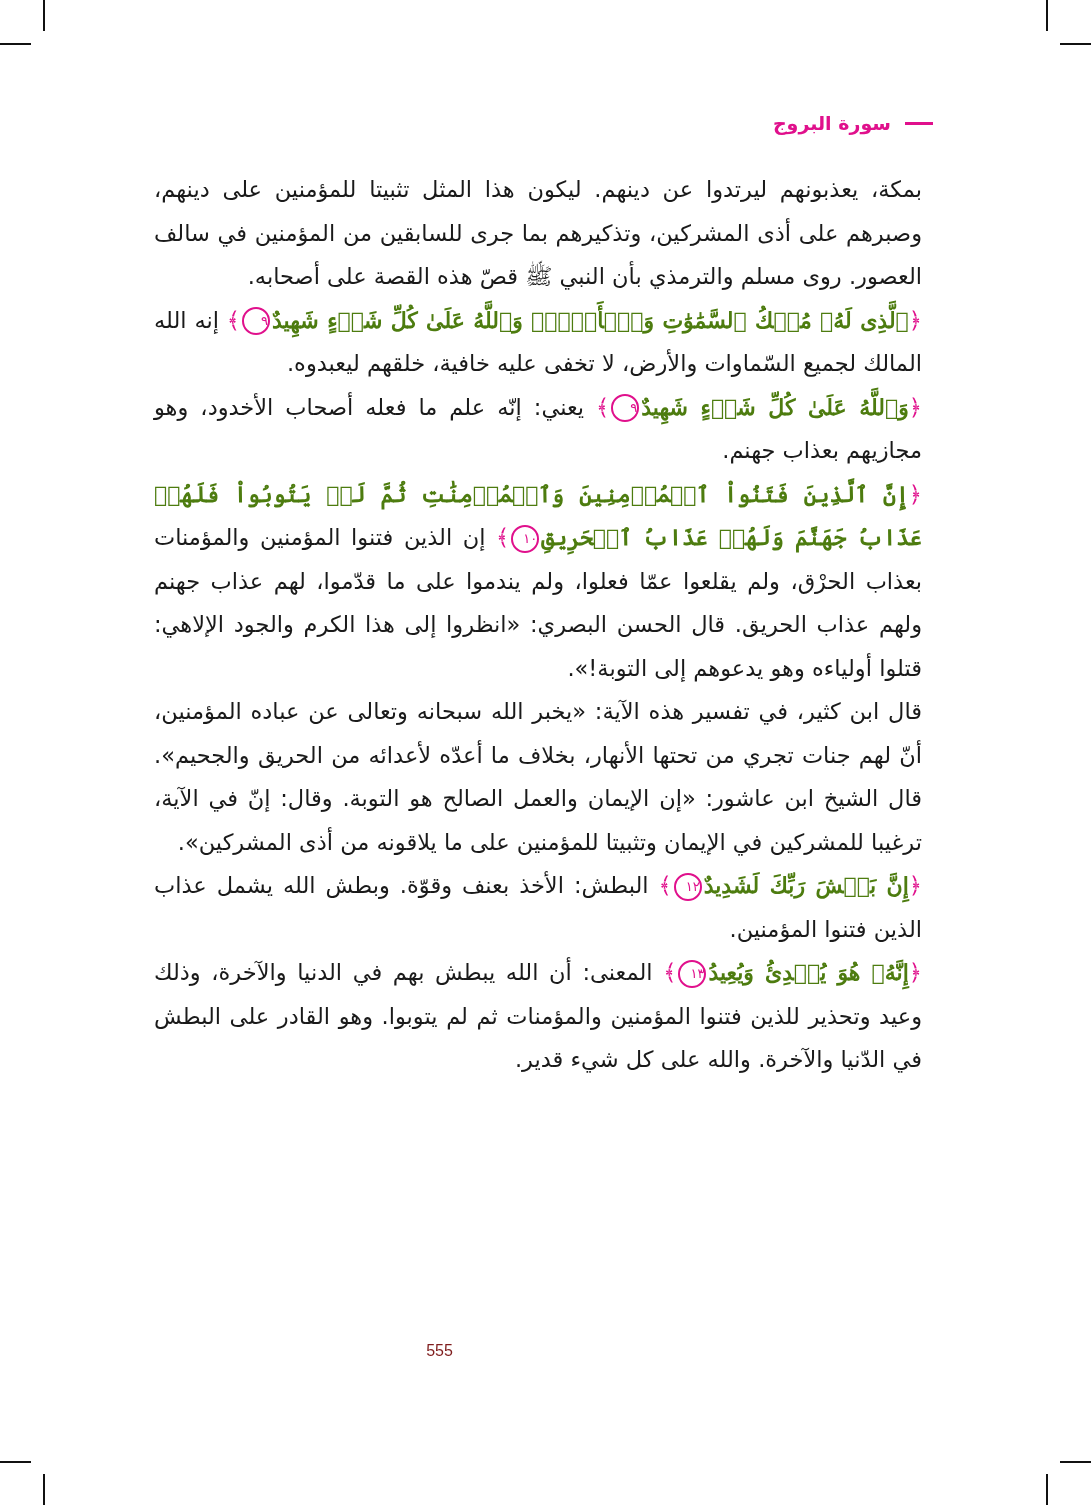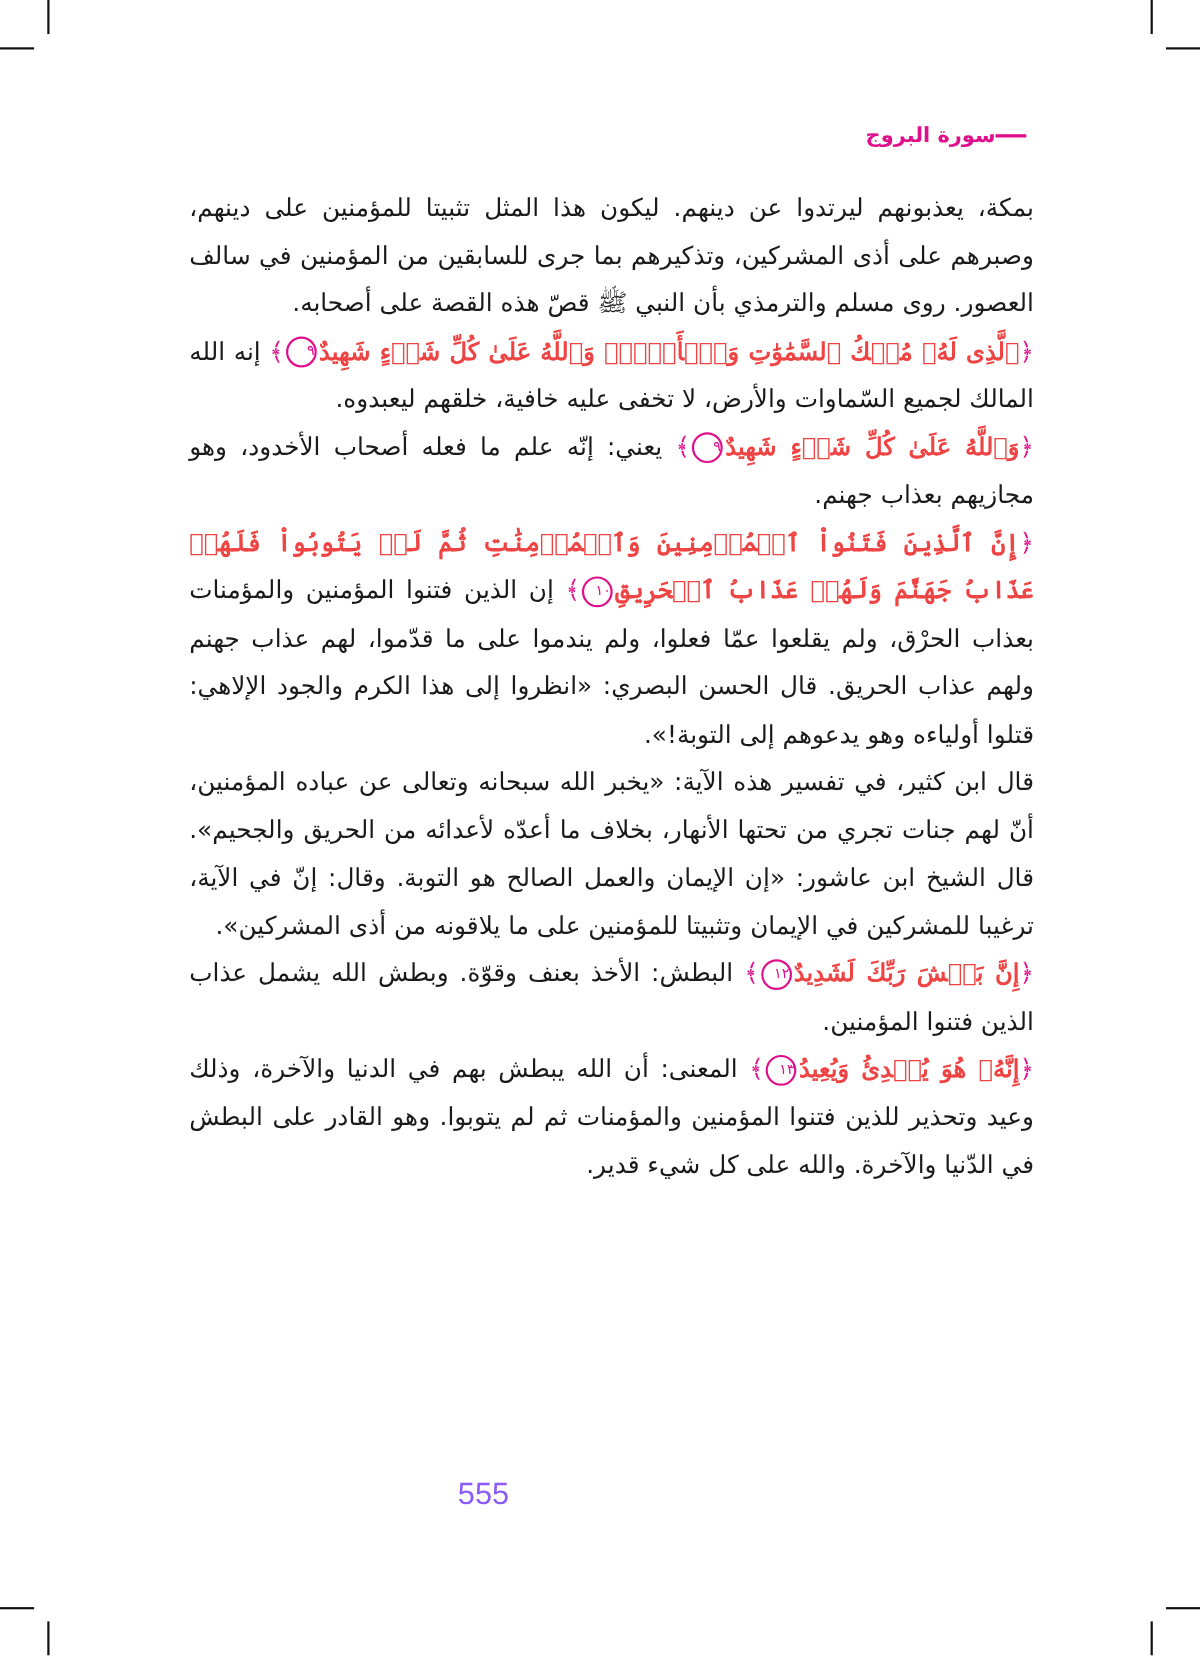--- a/index.html
+++ b/index.html
@@ -1,34 +1,34 @@
 <!DOCTYPE html>
 <html><head>
 <meta charset="utf-8">
 <style>
   html, body { margin:0; padding:0; background:#ffffff; }
   body { width:1091px; height:1505px; position:relative; overflow:hidden;
          font-family:"DejaVu Sans", sans-serif; color:#1a1a1a; }
   .crop { position:absolute; background:#111; }
   .header { position:absolute; top:112px; right:158px; direction:rtl;
-            display:flex; align-items:center; }
+            display:flex; align-items:center; gap:14px; }
   .header-title { font-family:"DejaVu Sans", sans-serif; font-size:19px; color:#e0108c; font-weight:bold; }
   .header-rule { width:28px; height:3px; background:#e0108c; }
-  .body { position:absolute; top:168px; left:172px; width:768px; direction:rtl;
+  .body { position:absolute; top:168px; left:154px; width:768px; direction:rtl;
           text-align:justify; text-align-last:right;
           font-family:"DejaVu Sans", sans-serif; font-size:22.5px; line-height:43.5px; }
   .body p { margin:0; }
-  .verse { color:#ef4444; font-family:"DejaVu Serif", serif; font-weight:bold; font-size:22px; }
+  .verse { color:#4d7c0f; font-family:"DejaVu Serif", serif; font-weight:bold; font-size:22px; }
   .br { color:#e0108c; }
   .num { display:inline-block; min-width:24px; height:24px; line-height:24px; border:2px solid #e0108c;
          border-radius:50%; text-align:center; font-size:13px; color:#e0108c; margin:0 2px;
          vertical-align:middle; font-family:"DejaVu Sans", sans-serif; }
   .center { text-align:center !important; text-align-last:center !important; }
   .pageno { position:absolute; top:1342px; left:0; width:879px; text-align:center;
-            font-family:"Liberation Sans", sans-serif; font-size:28px; color:#8b5cf6; }
+            font-family:"Liberation Sans", sans-serif; font-size:16px; color:#7f1d1d; }
 </style>
 </head>
 <body>
 
 <div class="crop" style="left:43px;top:0;width:2px;height:31px"></div>
 <div class="crop" style="left:0;top:43px;width:31px;height:2px"></div>
 <div class="crop" style="left:1046px;top:0;width:2px;height:31px"></div>
 <div class="crop" style="left:1060px;top:43px;width:31px;height:2px"></div>
 <div class="crop" style="left:0;top:1461px;width:31px;height:2px"></div>
 <div class="crop" style="left:43px;top:1474px;width:2px;height:31px"></div>

